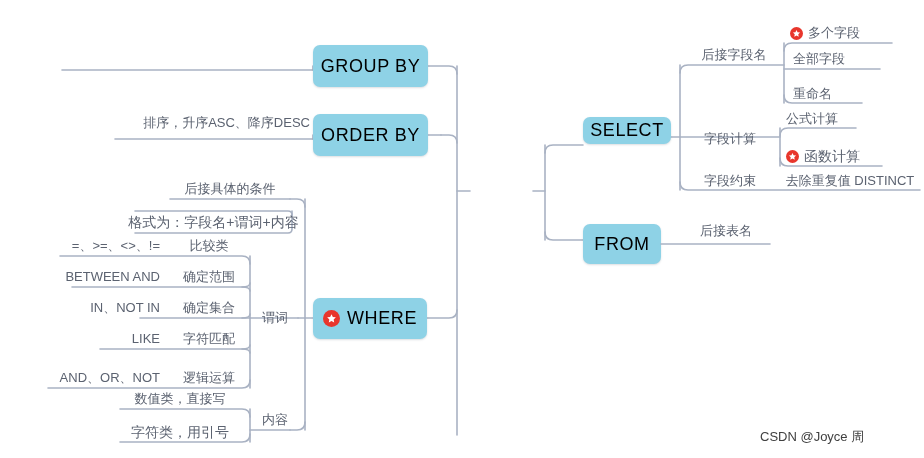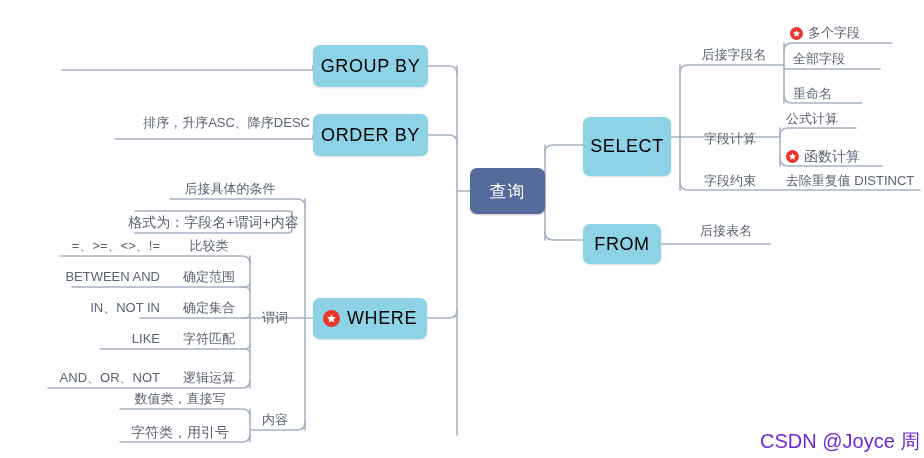--- a/index.html
+++ b/index.html
@@ -72,22 +72,22 @@
     display: flex;
     align-items: center;
     line-height: 16px;
   }
   .leaf-c { justify-content: center; }
   .leaf-r { justify-content: flex-end; }
   .leaf-l { justify-content: flex-start; }
   .leaf-lg { font-size: 14px; }
   .watermark {
     position: absolute;
-    color: #6d28d9;
-    font-size: 20px;
+    color: #404040;
+    font-size: 13px;
     white-space: nowrap;
   }
 </style>
 </head>
 <body>
 
 <div id="canvas">
 
   <svg id="connectors" viewBox="0 0 924 458" xmlns="http://www.w3.org/2000/svg">
     <g fill="none" stroke="#a9b2c3" stroke-width="1.6" stroke-linecap="round">
@@ -170,34 +170,31 @@
   </div>
 
   <div class="node node-main" style="left:313px; top:45px; width:115px; height:42px;">
     <span class="node-text">GROUP BY</span>
   </div>
 
   <div class="node node-main" style="left:313px; top:114px; width:115px; height:42px;">
     <span class="node-text">ORDER BY</span>
   </div>
 
-  <div class="node node-root" style="left:470px; top:168px; width:75px; height:46px;">
-    <span class="node-text">查询</span>
-  </div>
 
   <div class="node node-main" style="left:313px; top:298px; width:114px; height:41px;">
     <span class="star-icon">
       <svg width="11" height="11" viewBox="0 0 24 24">
           <path fill="#ffffff" d="M12 2.5l2.9 6.1 6.6.9-4.8 4.6 1.2 6.6L12 17.6 6.1 20.7l1.2-6.6L2.5 9.5l6.6-.9z"></path>
         </svg>
     </span>
     <span class="node-text">WHERE</span>
   </div>
 
-  <div class="node node-main" style="left:583px; top:117px; width:88px; height:59px;">
+  <div class="node node-main" style="left:583px; top:117px; width:88px; height:27px;">
     <span class="node-text">SELECT</span>
   </div>
 
   <div class="node node-main" style="left:583px; top:224px; width:78px; height:40px;">
     <span class="node-text">FROM</span>
   </div>
 
   <div class="leaf leaf-c" style="left:170px; top:180px; width:120px; height:18px;">
     <span>后接具体的条件</span>
   </div>

